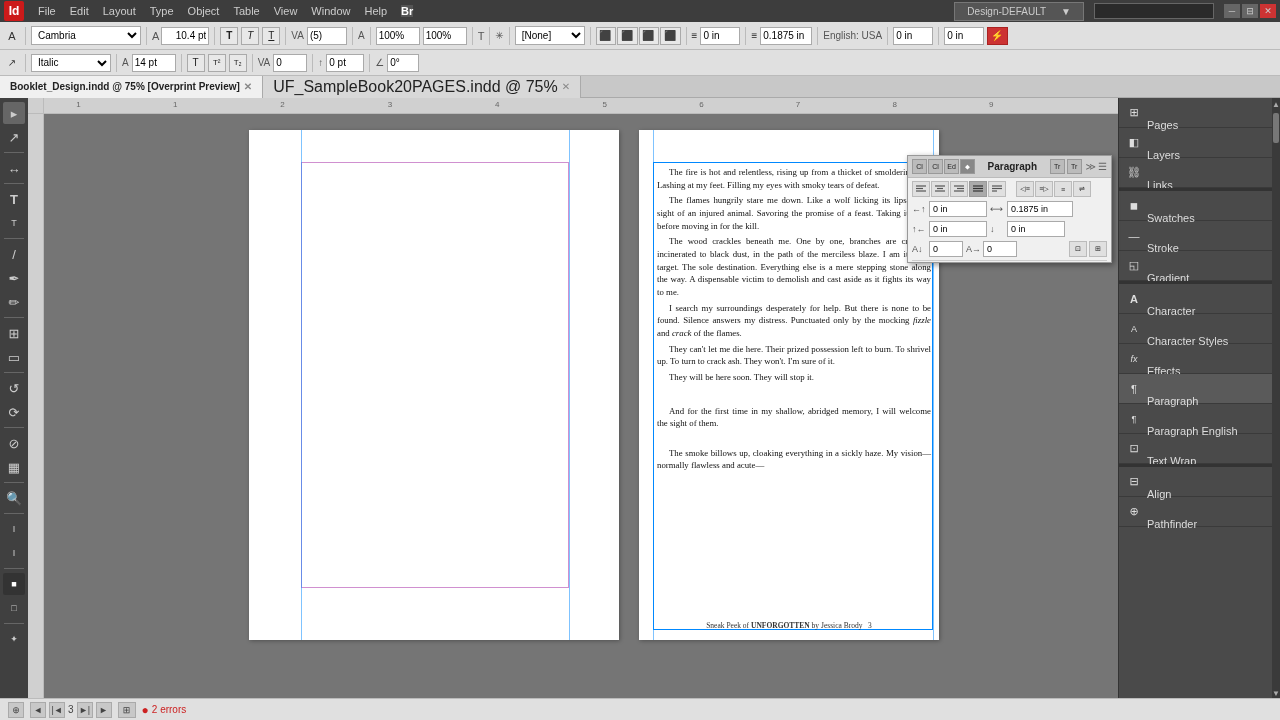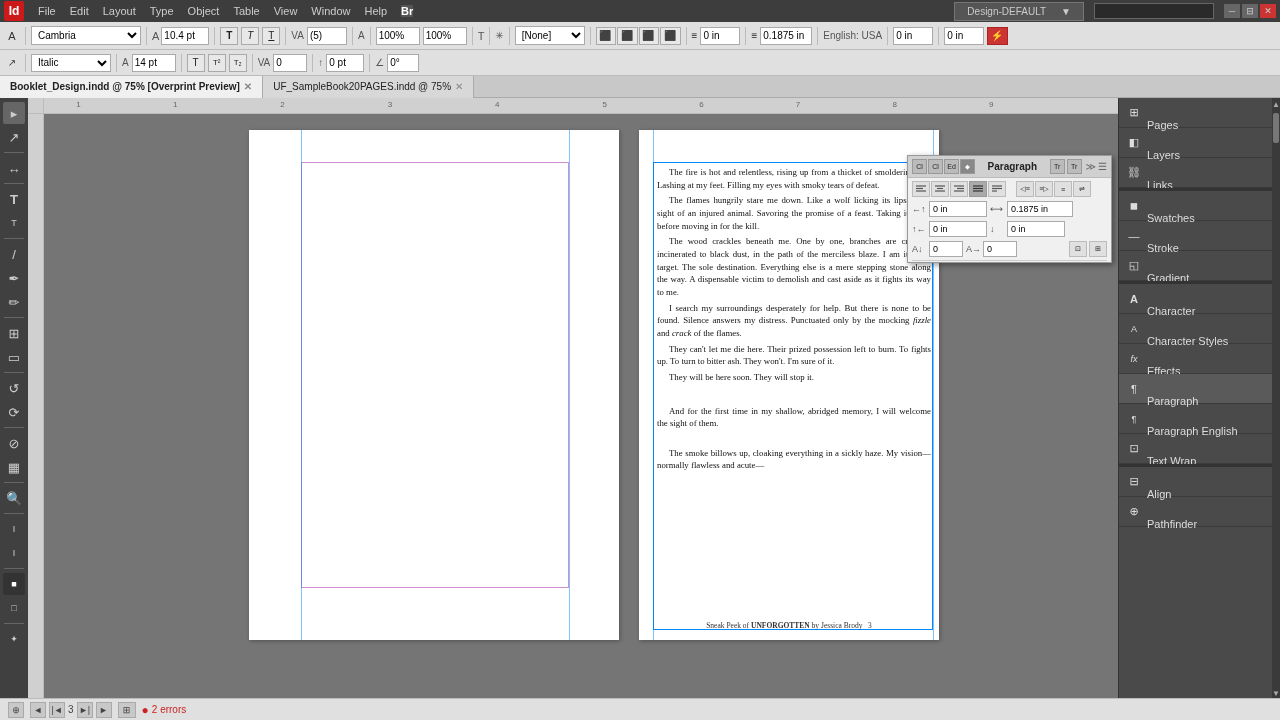--- a/index.html
+++ b/index.html
@@ -128,21 +128,21 @@
 
 <div class="toolbar" style="height:28px;">
   <div style="width:16px;height:16px;display:flex;align-items:center;justify-content:center;color:#333;">A</div>
   <div class="sep"></div>
   <select style="width:110px;font-size:10px;height:19px;">
     <option>Cambria</option>
   </select>
   <div class="sep"></div>
   <div style="display:flex;align-items:center;">
     <span style="font-size:11px;color:#555;margin-right:2px;">A</span>
-    <input type="text" class="num-input" value="10.4 pt" style="width: 48px; font-size: 10px; height: 18px;">
+    <input type="text" class="num-input" value="10.4 pt" style="width: 48px; font-size: 10px; height: 18px; text-align: right;">
   </div>
   <div class="sep"></div>
   <div class="tb-btn" style="font-weight:bold;">T</div>
   <div class="tb-btn" style="font-style:italic;">T</div>
   <div class="tb-btn" style="text-decoration:underline;">T</div>
   <div class="sep"></div>
   <span style="font-size:10px;color:#555;">VA</span>
   <input type="text" class="num-input" value="(5)" style="width: 40px; font-size: 10px; height: 18px;">
   <div class="sep"></div>
   <span style="font-size:10px;color:#555;">A</span>
@@ -202,21 +202,21 @@
   <span style="font-size:10px;color:#555;">∠</span>
   <input type="text" class="num-input" value="0°" style="width: 32px; font-size: 10px; height: 18px;">
 </div>
 
 <div id="tabbar">
   <div class="tab active">
     <span style="font-size:10px;">Booklet_Design.indd @ 75% [Overprint Preview]</span>
     <span class="close-x">✕</span>
   </div>
   <div class="tab">
-    <span style="font-size:10px;">UF_SampleBook20PAGES.indd @ 75%</span>
+    <span style="font-size:16px;">UF_SampleBook20PAGES.indd @ 75%</span>
     <span class="close-x">✕</span>
   </div>
 </div>
 
 <div id="main">
 
   <div id="left-panel">
     <div class="tool-btn active" title="Selection Tool">▸</div>
     <div class="tool-btn" title="Direct Selection">↗</div>
     <div class="tool-sep"></div>
@@ -297,21 +297,21 @@
               <div style="position:absolute;left:14px;top:32px;width:280px;height:468px;border:1px solid #0088ff;"></div>
 
               <div style="position:absolute;top:0;bottom:0;left:14px;width:1px;background:#0088ff;opacity:0.5;"></div>
               <div style="position:absolute;top:0;bottom:0;left:294px;width:1px;background:#0088ff;opacity:0.5;"></div>
 
               <div style="position:absolute;left:16px;top:34px;width:278px;font-family:Georgia,serif;font-size:8.8px;line-height:1.44;color:#111;text-align:justify;padding:2px;">
                 <p style="text-indent:12px;margin-bottom:3px;">The fire is hot and relentless, rising up from a thicket of smoldering ash. Lashing at my feet. Filling my eyes with smoky tears of defeat.</p>
                 <p style="text-indent:12px;margin-bottom:3px;">The flames hungrily stare me down. Like a wolf licking its lips at the sight of an injured animal. Savoring the promise of a feast. Taking its time before moving in for the kill.</p>
                 <p style="text-indent:12px;margin-bottom:3px;">The wood crackles beneath me. One by one, branches are crushed, incinerated to black dust, in the path of the merciless blaze. I am its only target. The sole destination. Everything else is a mere stepping stone along the way. A dispensable victim to demolish and cast aside as it fights its way to me.</p>
                 <p style="text-indent:12px;margin-bottom:3px;">I search my surroundings desperately for help. But there is none to be found. Silence answers my distress. Punctuated only by the mocking <em>fizzle</em> and <em>crack</em> of the flames.</p>
-                <p style="text-indent:12px;margin-bottom:3px;">They can't let me die here. Their prized possession left to burn. To fights up. To turn to bitter ash. They won't. I'm sure of it.</p>
+                <p style="text-indent:12px;margin-bottom:3px;">They can't let me die here. Their prized possession left to burn. To shrivel up. To turn to crack ash. They won't. I'm sure of it.</p>
                 <p style="text-indent:12px;margin-bottom:21px;">They will be here soon. They will stop it.</p>
                 <p style="text-indent:12px;margin-bottom:17px;">And for the first time in my shallow, abridged memory, I will welcome the sight of them.</p>
                 <p style="text-indent:12px;margin-bottom:0;">The smoke billows up, cloaking everything in a sickly haze. My vision—normally flawless and acute—</p>
               </div>
 
               <div style="position:absolute;bottom:10px;left:0;right:0;text-align:center;font-family:Georgia,serif;font-size:7.5px;color:#333;">
                 Sneak Peek of <strong>UNFORGOTTEN</strong> by Jessica Brody &nbsp; 3
               </div>
             </div>
           </div>

